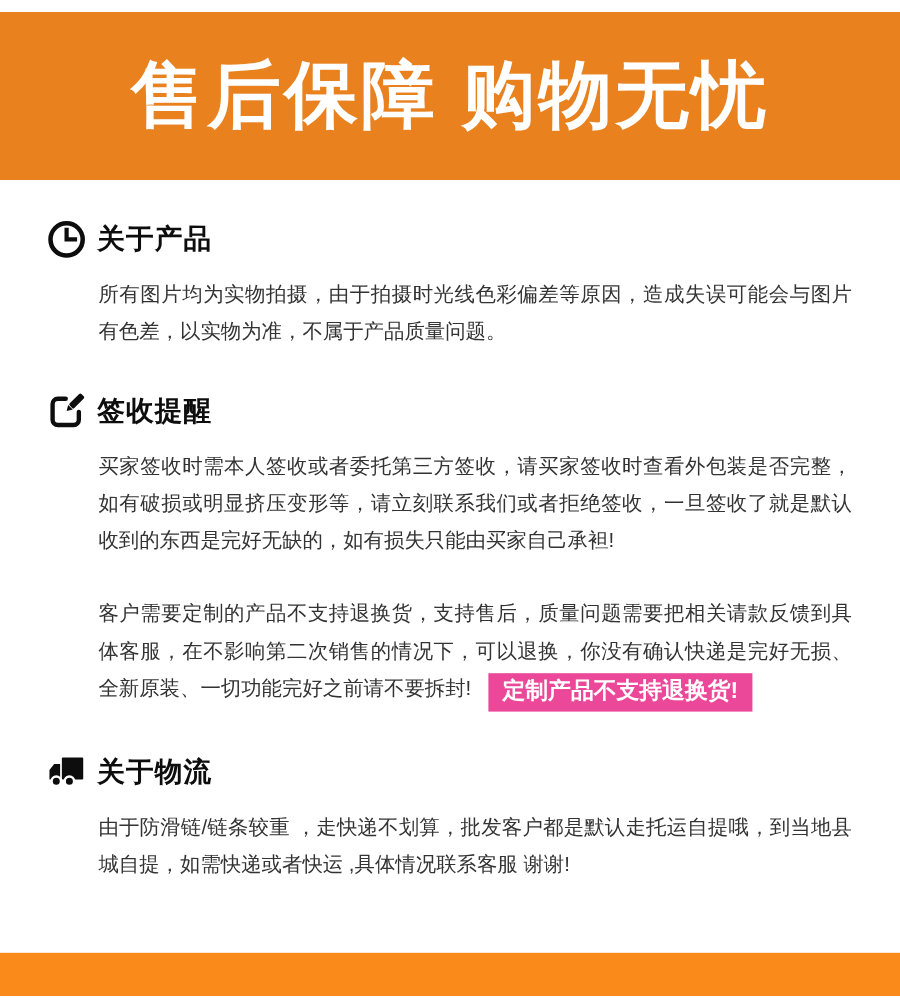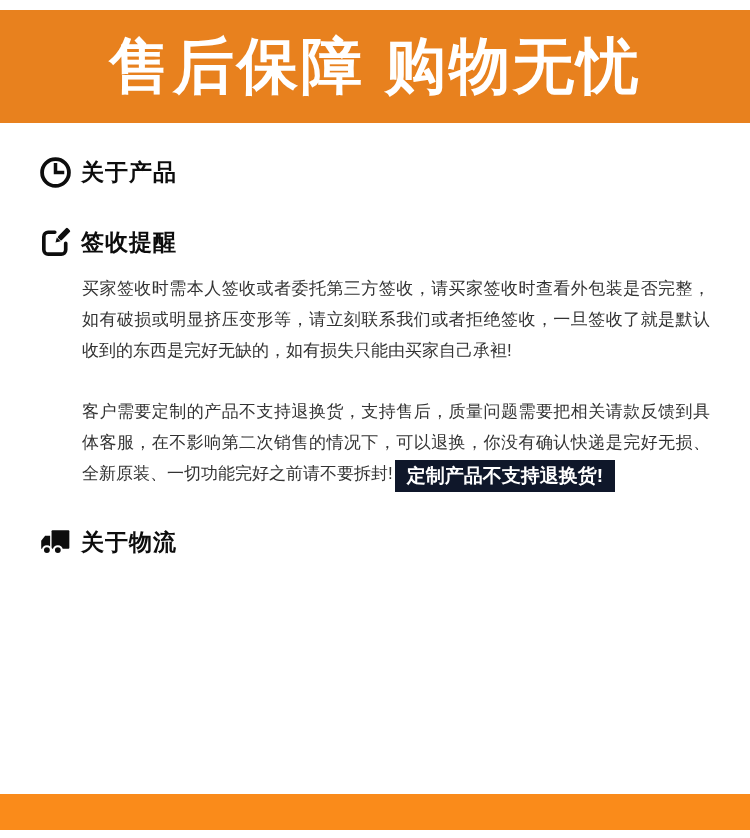--- a/index.html
+++ b/index.html
@@ -6,21 +6,21 @@
   html, body { margin: 0; padding: 0; }
   body {
     width: 750px; height: 838px;
     position: relative;
     background: #ffffff;
     overflow: hidden;
     font-family: "Liberation Sans", "DejaVu Sans", sans-serif;
   }
   .banner {
     margin-top: 10px;
-    height: 113px;
+    height: 140px;
     background: #e8811e;
     display: flex; align-items: center; justify-content: center;
   }
   .banner-title {
     color: #ffffff;
     font-size: 61px;
     font-weight: 900;
     letter-spacing: 3px;
     white-space: nowrap;
   }
@@ -38,27 +38,27 @@
   }
   .body-text {
     margin: 11px 0 0 44px;
     font-size: 17px;
     line-height: 31px;
     color: #333333;
     text-align: justify;
   }
   .badge {
     display: inline-block;
-    background: #0f172a;
+    background: #ec4899;
     color: #ffffff;
     font-weight: 700;
     font-size: 19px;
     line-height: 1;
     padding: 6px 12px 7px;
-    margin-left: 2px;
+    margin-left: 14px;
     vertical-align: -3px;
     white-space: nowrap;
   }
   .footer-bar {
     position: absolute;
     top: 794px; left: 0;
     width: 750px; height: 36px;
     background: #fa8b1a;
   }
 </style>
@@ -74,20 +74,23 @@
   <div class="section">
     <div class="section-head">
       <span class="icon">
         <svg viewBox="0 0 24 24" fill="none">
           <circle cx="12" cy="12" r="9.2" stroke="currentColor" stroke-width="2.6"></circle>
           <path d="M12 6.6V12h4.8" stroke="currentColor" stroke-width="2.4" stroke-linecap="square"></path>
         </svg>
       </span>
       <span class="heading">关于产品</span>
     </div>
+    <p class="body-text">
+      <span>所有图片均为实物拍摄，由于拍摄时光线色彩偏差等原因，造成失误可能会与图片有色差，以实物为准，不属于产品质量问题。</span>
+    </p>
   </div>
 
   <div class="section">
     <div class="section-head">
       <span class="icon">
         <svg viewBox="0 0 24 24" fill="none">
           <path d="M19 12.5V17a3 3 0 0 1-3 3H7a3 3 0 0 1-3-3V8a3 3 0 0 1 3-3h4.5" stroke="currentColor" stroke-width="2.5" stroke-linecap="round"></path>
           <g transform="rotate(45 16.5 7.5)">
             <rect x="14.7" y="1.0" width="3.7" height="9.4" rx="0.9" fill="currentColor"></rect>
             <path d="M14.7 10.8h3.7l-1.85 3.1z" fill="currentColor"></path>
@@ -112,17 +115,20 @@
       <span class="icon">
         <svg viewBox="0 0 24 24">
           <rect x="9.3" y="3.6" width="12.2" height="12.6" rx="0.6" fill="currentColor"></rect>
           <path d="M8.3 7.3H4.9L2.2 10.8v5.4h6.1z" fill="currentColor"></path>
           <circle cx="6.1" cy="17.2" r="2.7" fill="currentColor" stroke="#ffffff" stroke-width="1.4"></circle>
           <circle cx="13.6" cy="17.2" r="2.7" fill="currentColor" stroke="#ffffff" stroke-width="1.4"></circle>
         </svg>
       </span>
       <span class="heading">关于物流</span>
     </div>
+    <p class="body-text">
+      <span>由于防滑链/链条较重 ，走快递不划算，批发客户都是默认走托运自提哦，到当地县城自提，如需快递或者快运 ,具体情况联系客服 谢谢!</span>
+    </p>
   </div>
 
 </div>
 
 <div class="footer-bar"></div>
 
 </body></html>

